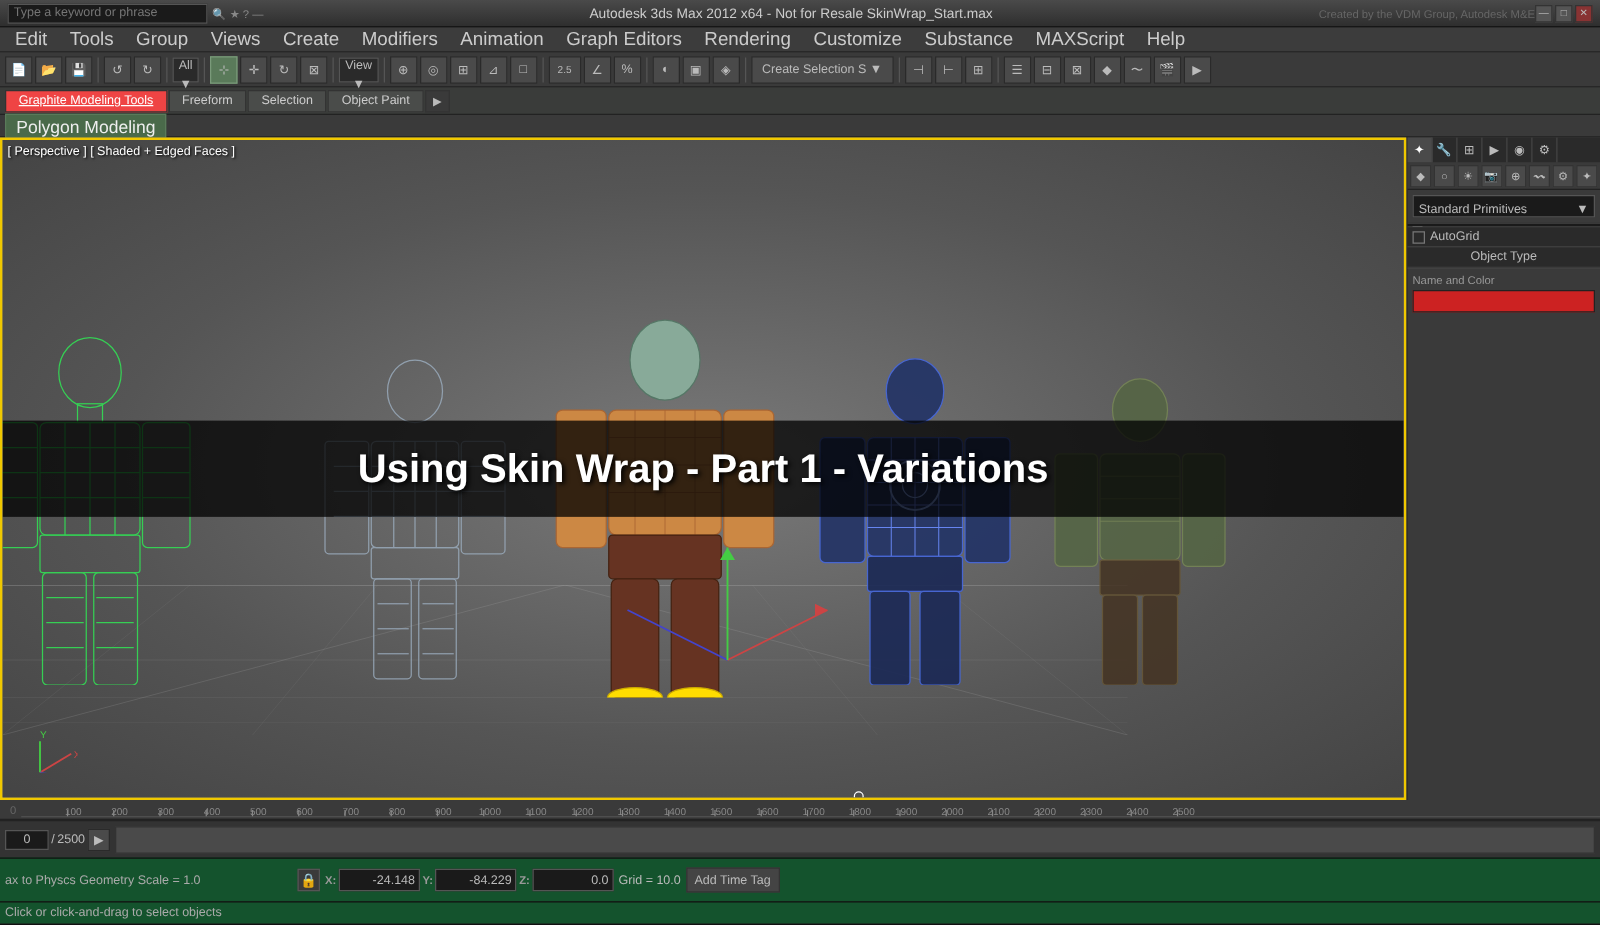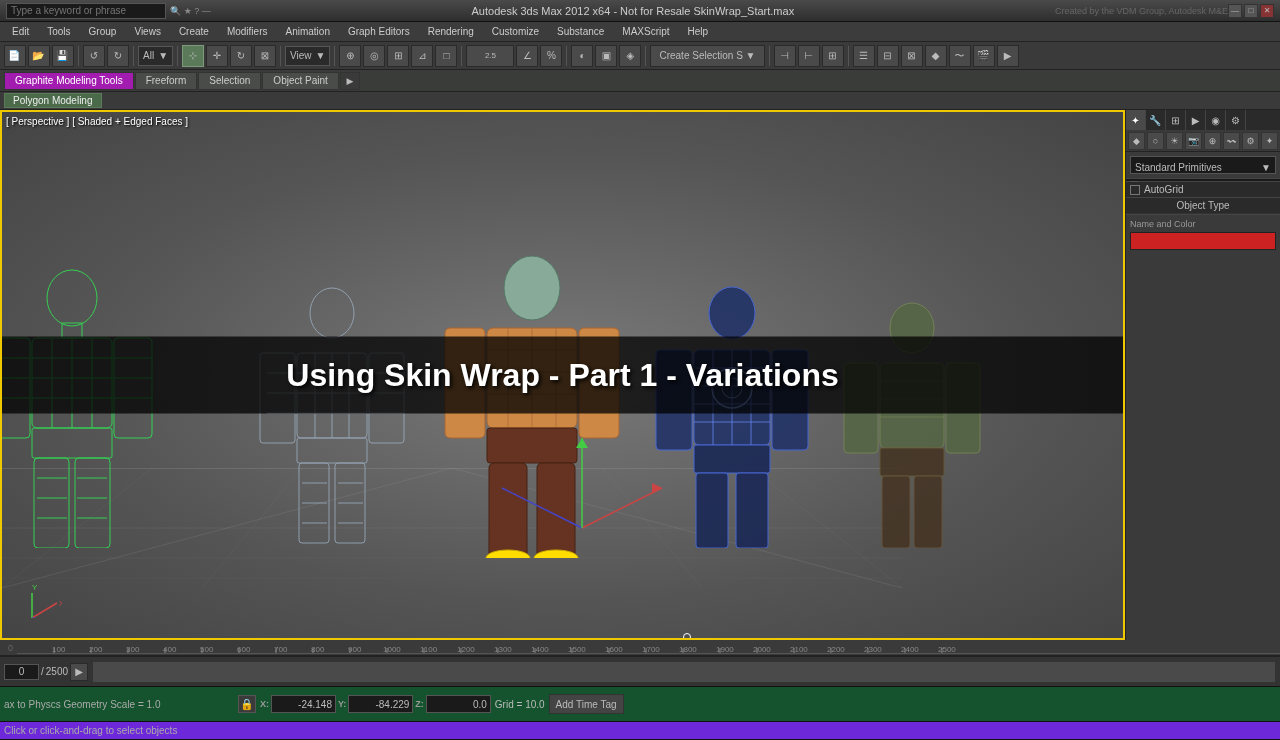--- a/index.html
+++ b/index.html
@@ -66,21 +66,21 @@
       height: 20px;
       background: #3c3c3c;
       display: flex;
       align-items: center;
       padding: 0 4px;
       gap: 2px;
       border-bottom: 1px solid #222;
     }
     .menu-item {
       padding: 2px 8px;
-      font-size: 10px;
+      font-size: 15px;
       color: #ccc;
       cursor: pointer;
     }
 
     
     #toolbar1 {
       height: 28px;
       background: #3a3a3a;
       display: flex;
       align-items: center;
@@ -111,20 +111,21 @@
       height: 20px;
       background: #2a2a2a;
       border: 1px solid #555;
       color: #bbb;
       font-size: 10px;
       padding: 0 4px;
       cursor: pointer;
       display: flex;
       align-items: center;
       gap: 4px;
+      flex-direction: column;
     }
     .tb-wide-btn {
       height: 22px;
       background: #4a4a4a;
       border: 1px solid #2a2a2a;
       color: #bbb;
       font-size: 10px;
       padding: 0 8px;
       cursor: pointer;
       display: flex;
@@ -146,22 +147,23 @@
       padding: 0 10px;
       background: #4a4c4a;
       border: 1px solid #333;
       color: #ccc;
       font-size: 10px;
       cursor: pointer;
       display: flex;
       align-items: center;
     }
     .tab-btn.active {
-      background: #a21caf;
+      background: #ef4444;
       color: #fff;
+      text-decoration: underline;
     }
     .tab-extra {
       width: 20px;
       height: 18px;
       background: #3a3a3a;
       border: 1px solid #333;
       color: #bbb;
       display: flex;
       align-items: center;
       justify-content: center;
@@ -575,21 +577,21 @@
   </div>
   <div class="tb-separator"></div>
 
   <div class="tb-btn">⊕</div>
   <div class="tb-btn">◎</div>
   <div class="tb-btn">⊞</div>
   <div class="tb-btn">⊿</div>
   <div class="tb-btn">□</div>
   <div class="tb-separator"></div>
 
-  <div class="tb-btn" style="font-size:8px;width:48px;">2.5</div>
+  <div class="tb-btn" style="font-size:8px;width:26px;">2.5</div>
   <div class="tb-btn">∠</div>
   <div class="tb-btn">%</div>
   <div class="tb-separator"></div>
 
   <div class="tb-btn">◐</div>
   <div class="tb-btn">▣</div>
   <div class="tb-btn">◈</div>
   <div class="tb-separator"></div>
 
   <div class="tb-wide-btn">
@@ -612,21 +614,21 @@
 
 <div id="toolbar2">
   <div class="tab-btn active">Graphite Modeling Tools</div>
   <div class="tab-btn">Freeform</div>
   <div class="tab-btn">Selection</div>
   <div class="tab-btn">Object Paint</div>
   <div class="tab-extra">▶</div>
 </div>
 
 <div style="height:18px;background:#3a3a3a;display:flex;align-items:center;padding:0 4px;border-bottom:1px solid #222;">
-  <div style="padding:1px 8px;background:#4a6a4a;border:1px solid #5a7a5a;color:#eee;font-size:10px;cursor:pointer;">Polygon Modeling</div>
+  <div style="padding:1px 8px;background:#4a6a4a;border:1px solid #5a7a5a;color:#eee;font-size:14px;cursor:pointer;">Polygon Modeling</div>
 </div>
 
 <div id="main-layout">
 
   <div id="viewport">
     <div id="viewport-label">[ Perspective ] [ Shaded + Edged Faces ]</div>
 
     <div id="scene-bg">
 
       <svg style="position:absolute;bottom:50px;left:0;right:0;width:100%;height:120px;">
@@ -943,21 +945,21 @@
     <input class="coord-field" type="text" value="-24.148" style="">
     <span class="coord-label">Y:</span>
     <input class="coord-field" type="text" value="-84.229" style="">
     <span class="coord-label">Z:</span>
     <input class="coord-field" type="text" value="0.0" style="">
   </div>
   <div id="grid-display">Grid = 10.0</div>
   <div class="key-btn">Add Time Tag</div>
 </div>
 
-<div style="height:18px;background:#6d28d9;border-top:1px solid #111;display:flex;align-items:center;padding:4px 4px;">
+<div style="height:18px;background:#14532d;border-top:1px solid #111;display:flex;align-items:center;padding:4px 4px;">
   <span style="font-size:10px;color:#aaa;">Click or click-and-drag to select objects</span>
 </div>
 
 <div id="bottom-bar">
   
 
   
   
 
   

